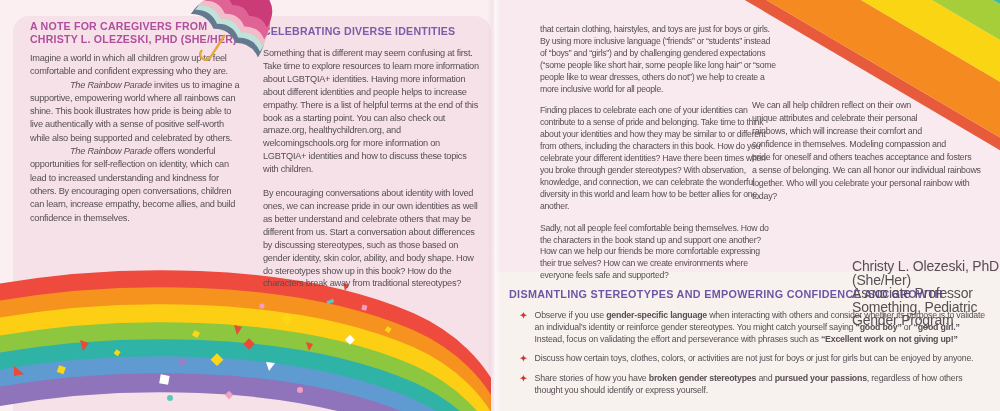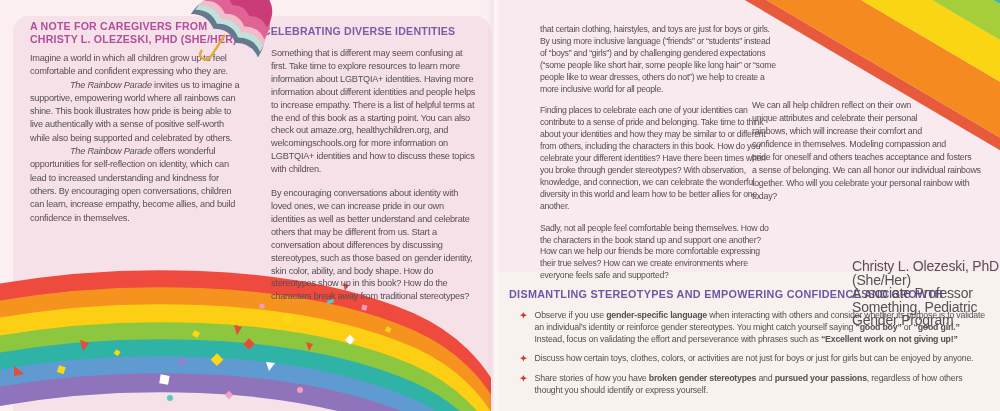--- a/index.html
+++ b/index.html
@@ -16,21 +16,21 @@
   
   .note-title { position:absolute; left:30px; top:20px; width:232px; color:#b04f9c; font-weight:bold;
                 font-size:10.6px; line-height:13px; letter-spacing:.2px; white-space:pre-line; z-index:3; }
   .note-body { position:absolute; left:30px; top:52px; width:213px; color:#564f54;
                font-size:9.2px; line-height:13.3px; letter-spacing:-0.25px; z-index:3; }
   .note-body p { margin:0 0 12px; }
 
   
   .mid-col { position:absolute; left:263px; top:25px; width:221px; z-index:3; }
   .mid-heading { color:#7a5ca8; font-weight:bold; font-size:10.6px; letter-spacing:.2px; margin:0 0 10px; }
-  .mid-col p { font-size:9.2px; line-height:12.9px; color:#564f54; letter-spacing:-0.25px; margin:0 8px 11px; }
+  .mid-col p { font-size:9.2px; line-height:12.9px; color:#564f54; letter-spacing:-0.25px; margin:0 0 11px; }
   .stair { float:left; width:108px; height:64px; shape-outside: polygon(0 18%, 0 100%, 100% 100%); }
 
   
   .rcol1 { position:absolute; left:540px; top:24px; width:237px; z-index:3; }
   .rcol1 p { font-size:8.7px; line-height:11.9px; letter-spacing:-0.28px; color:#564f54; margin:0 0 10px; }
   .reflect { position:absolute; left:752px; top:99px; width:240px; font-size:8.9px; line-height:13px;
              letter-spacing:-0.28px; color:#564f54; z-index:3; }
   .cutout { float:right; width:74px; height:64px; shape-outside: polygon(0 0, 100% 0, 100% 100%); }
   .attribution { position:absolute; left:852px; top:212px; font-size:14px; line-height:13.5px;
                  color:#564f54; letter-spacing:-0.2px; z-index:3;margin-top:48px; }

